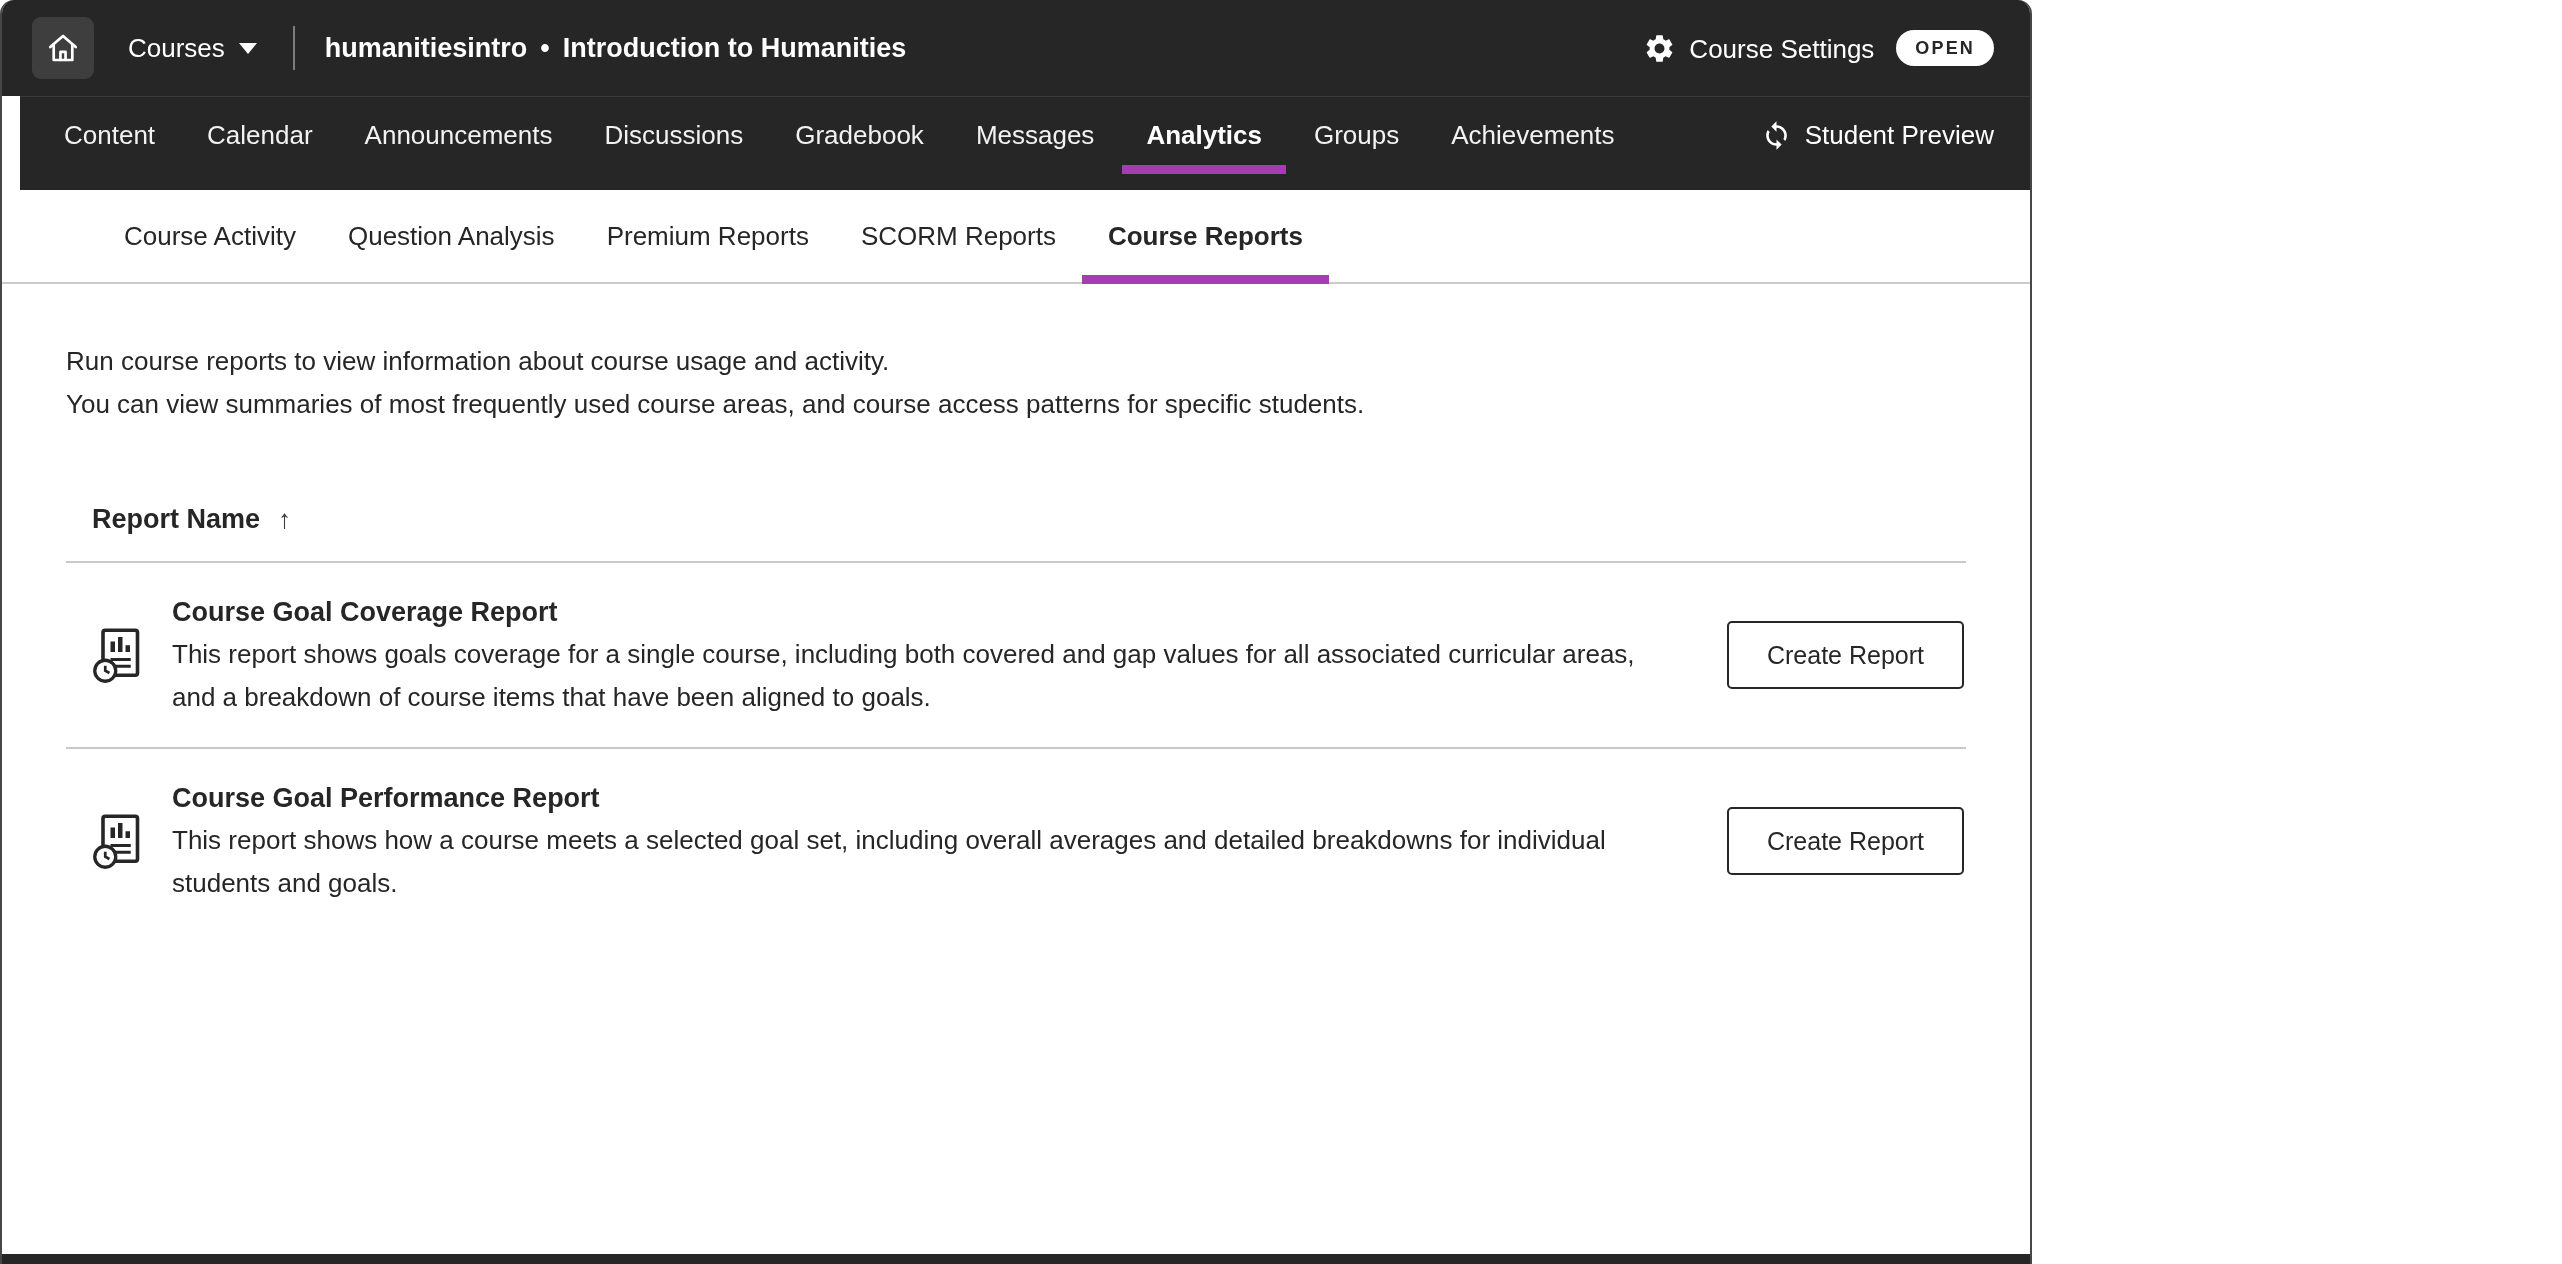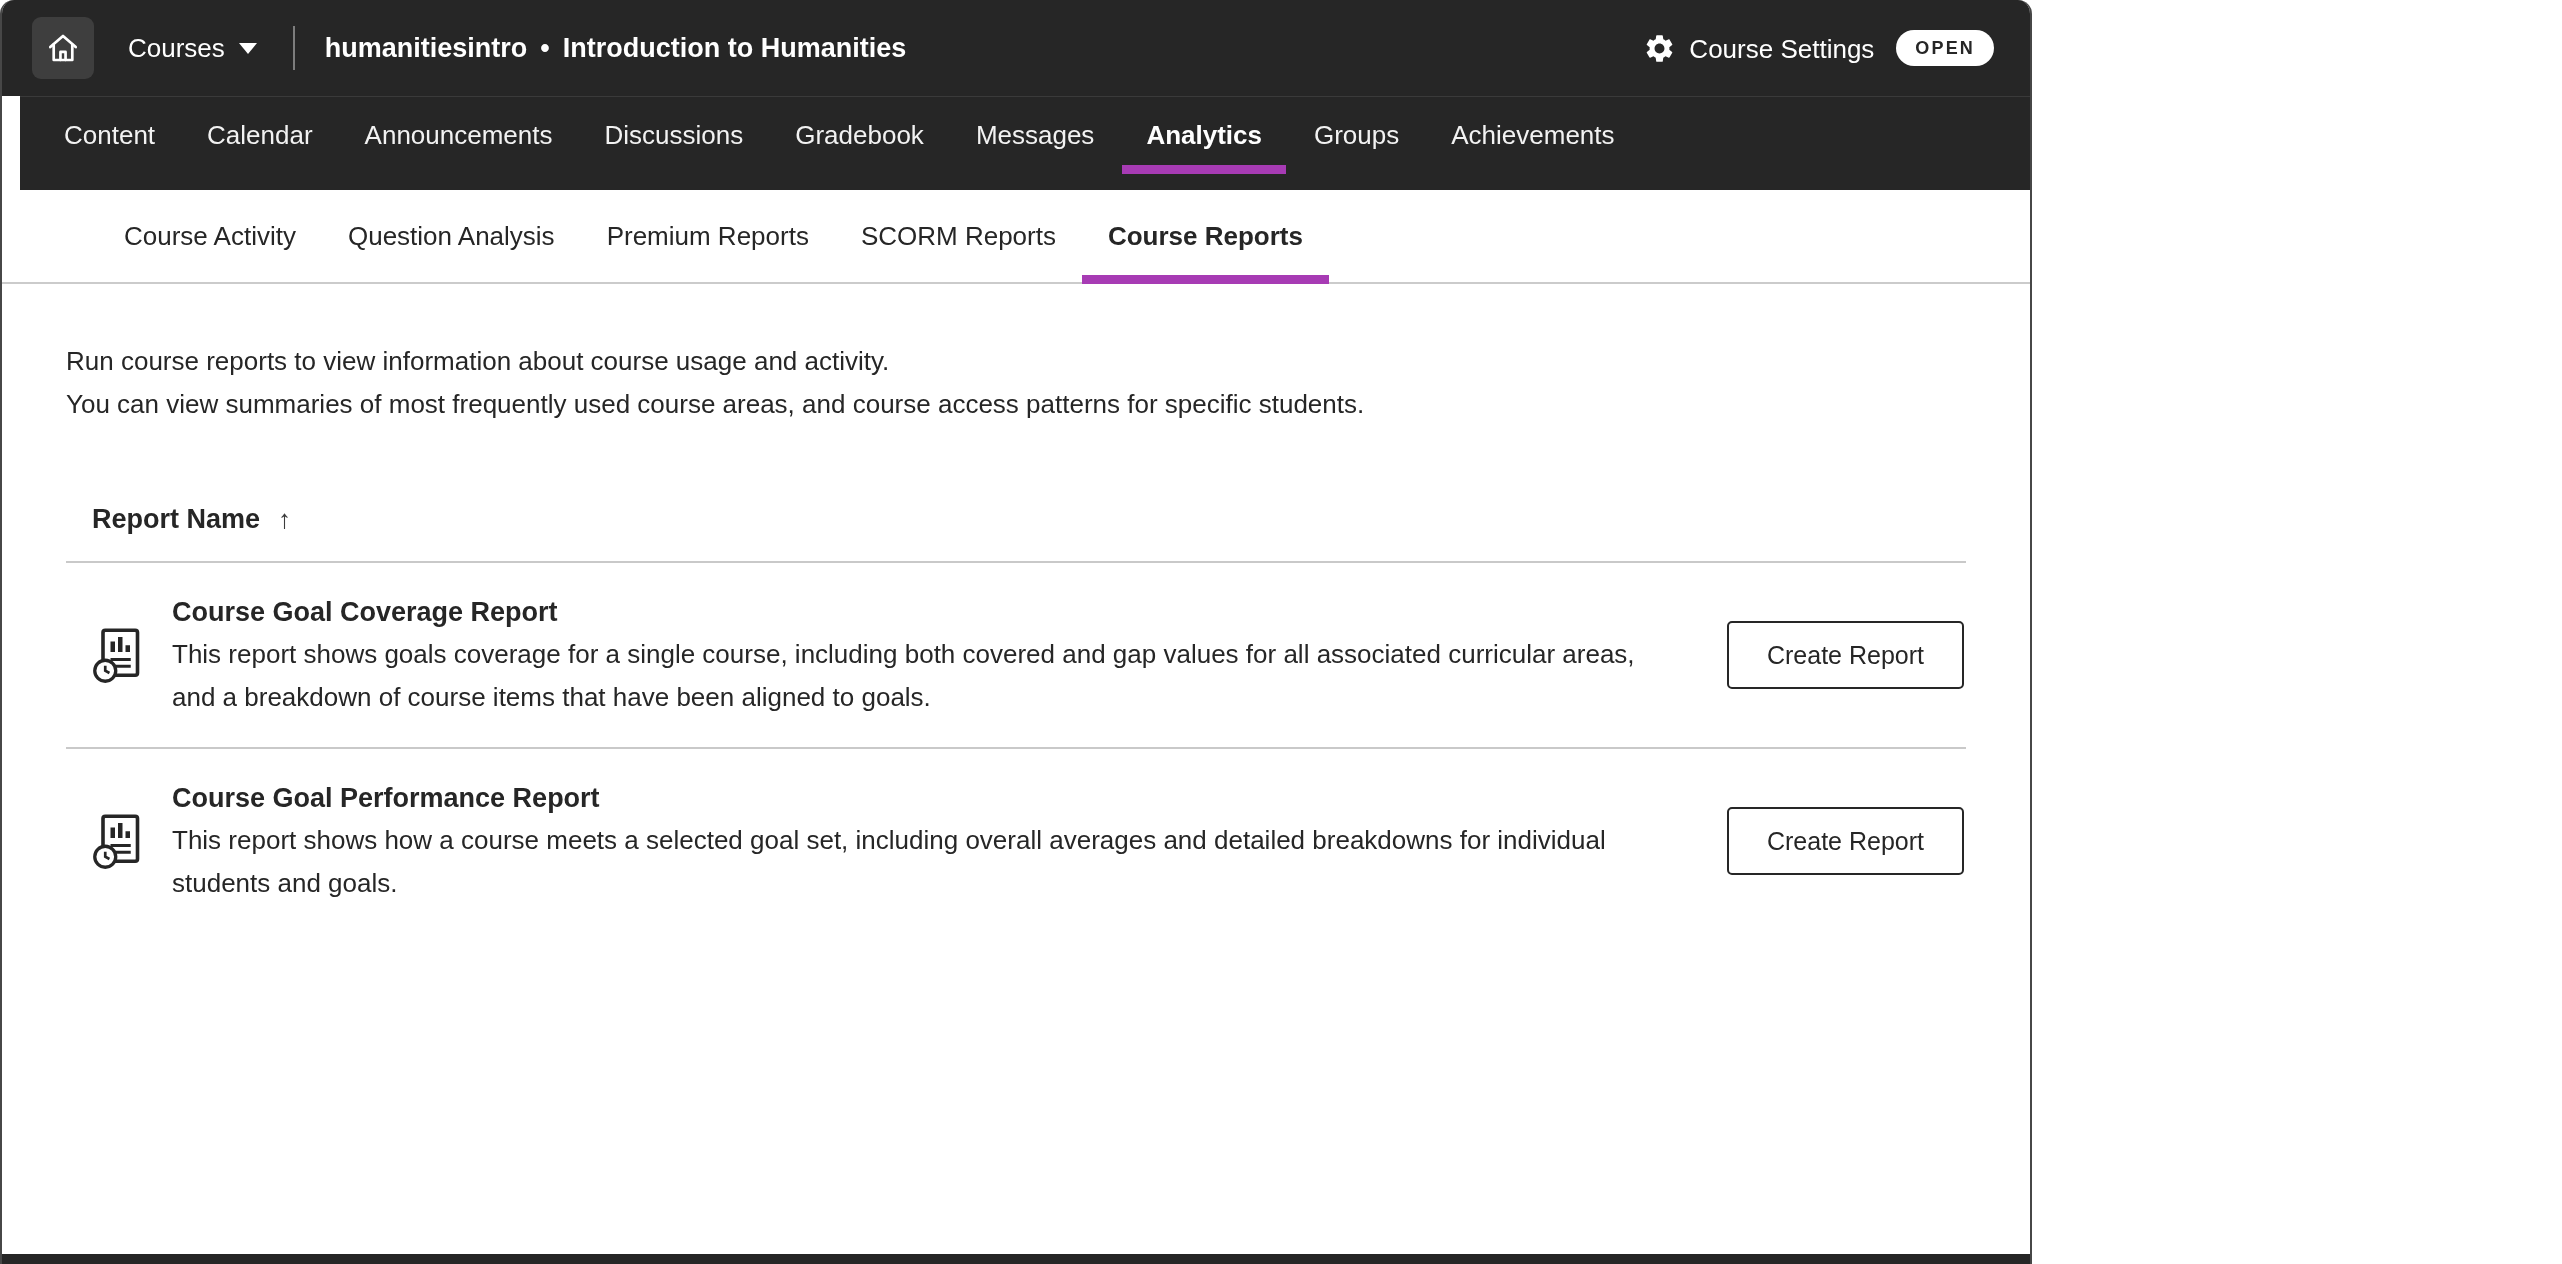--- a/index.html
+++ b/index.html
@@ -256,20 +256,30 @@
     <a class="tab">Content</a>
     <a class="tab">Calendar</a>
     <a class="tab">Announcements</a>
     <a class="tab">Discussions</a>
     <a class="tab">Gradebook</a>
     <a class="tab">Messages</a>
     <a class="tab active">Analytics</a>
     <a class="tab">Groups</a>
     <a class="tab">Achievements</a>
 
+    <div class="nav-right">
+      <button class="preview-btn">
+        <span style="display:flex;">
+          <svg width="31" height="31" viewBox="0 0 24 24">
+            <path fill="#ffffff" d="M12 4V1L8 5l4 4V6c3.31 0 6 2.69 6 6 0 1.01-.25 1.97-.7 2.8l1.46 1.46C19.54 15.03 20 13.57 20 12c0-4.42-3.58-8-8-8zm0 14c-3.31 0-6-2.69-6-6 0-1.01.25-1.97.7-2.8L5.24 7.74C4.46 8.97 4 10.43 4 12c0 4.42 3.58 8 8 8v3l4-4-4-4v3z"></path>
+          </svg>
+        </span>
+        <span>Student Preview</span>
+      </button>
+    </div>
   </nav>
 
   <nav class="subnav">
     <a class="subtab">Course Activity</a>
     <a class="subtab">Question Analysis</a>
     <a class="subtab">Premium Reports</a>
     <a class="subtab">SCORM Reports</a>
     <a class="subtab active">Course Reports</a>
   </nav>
 

